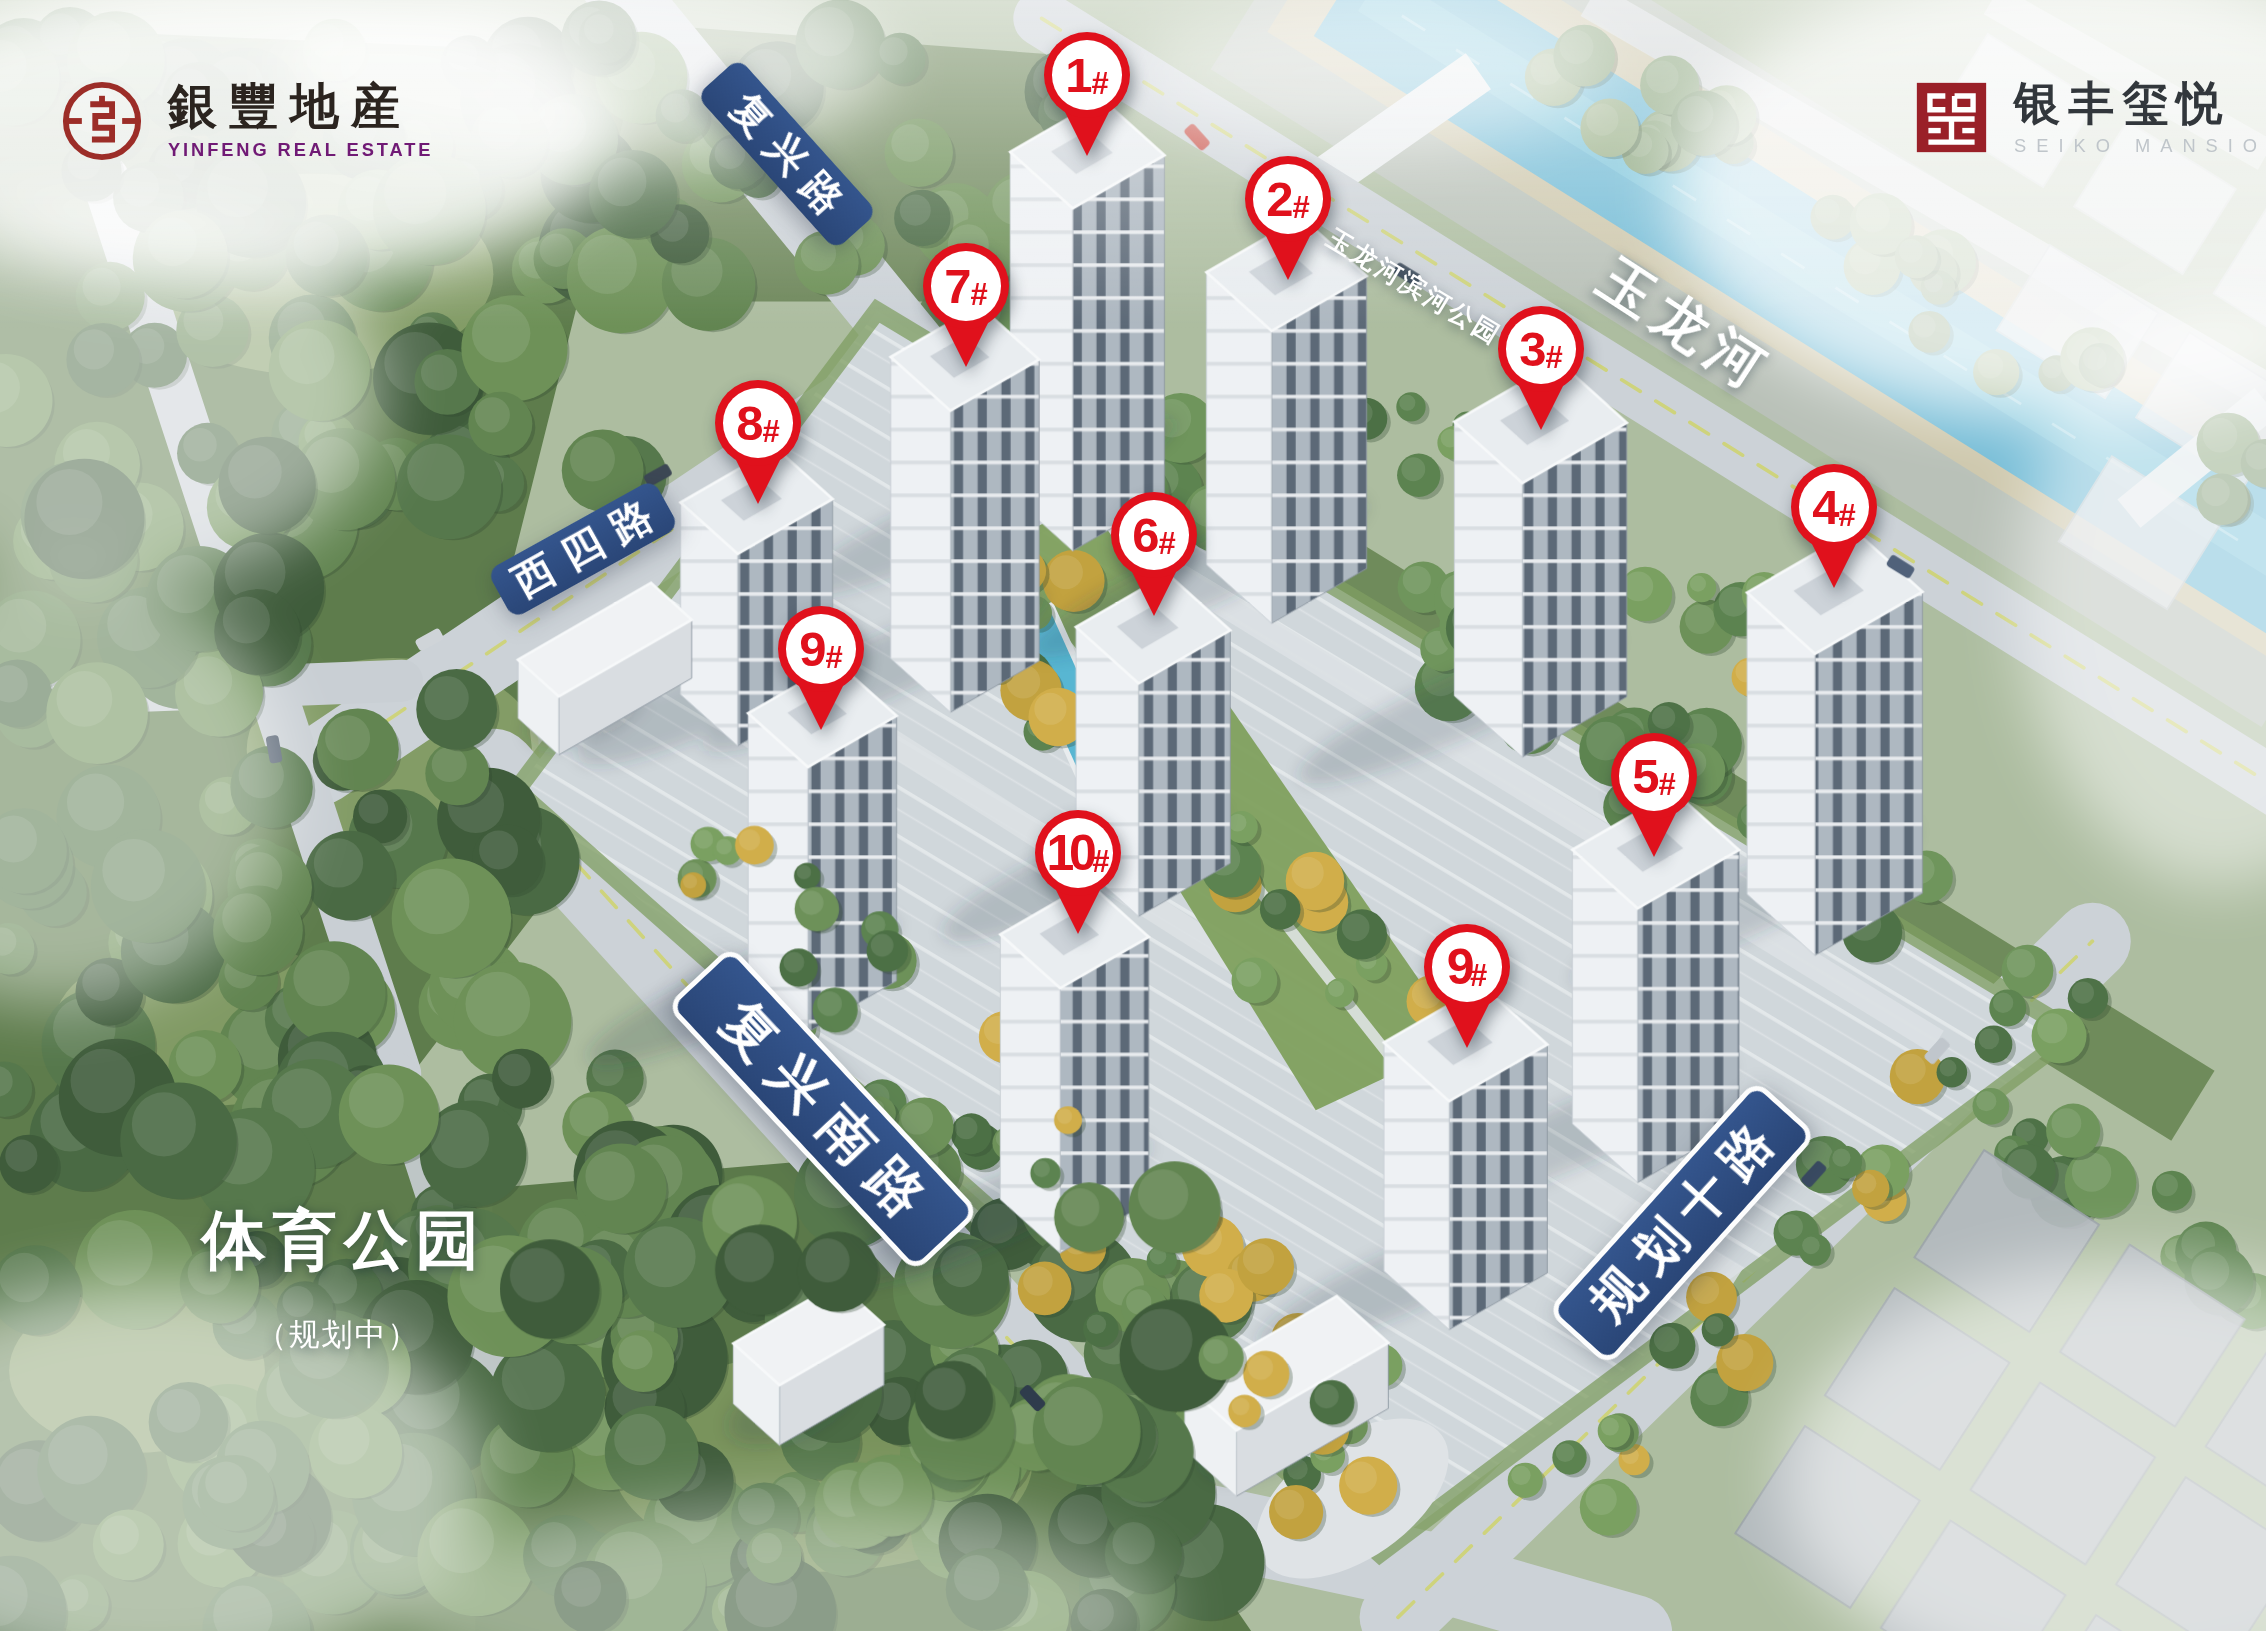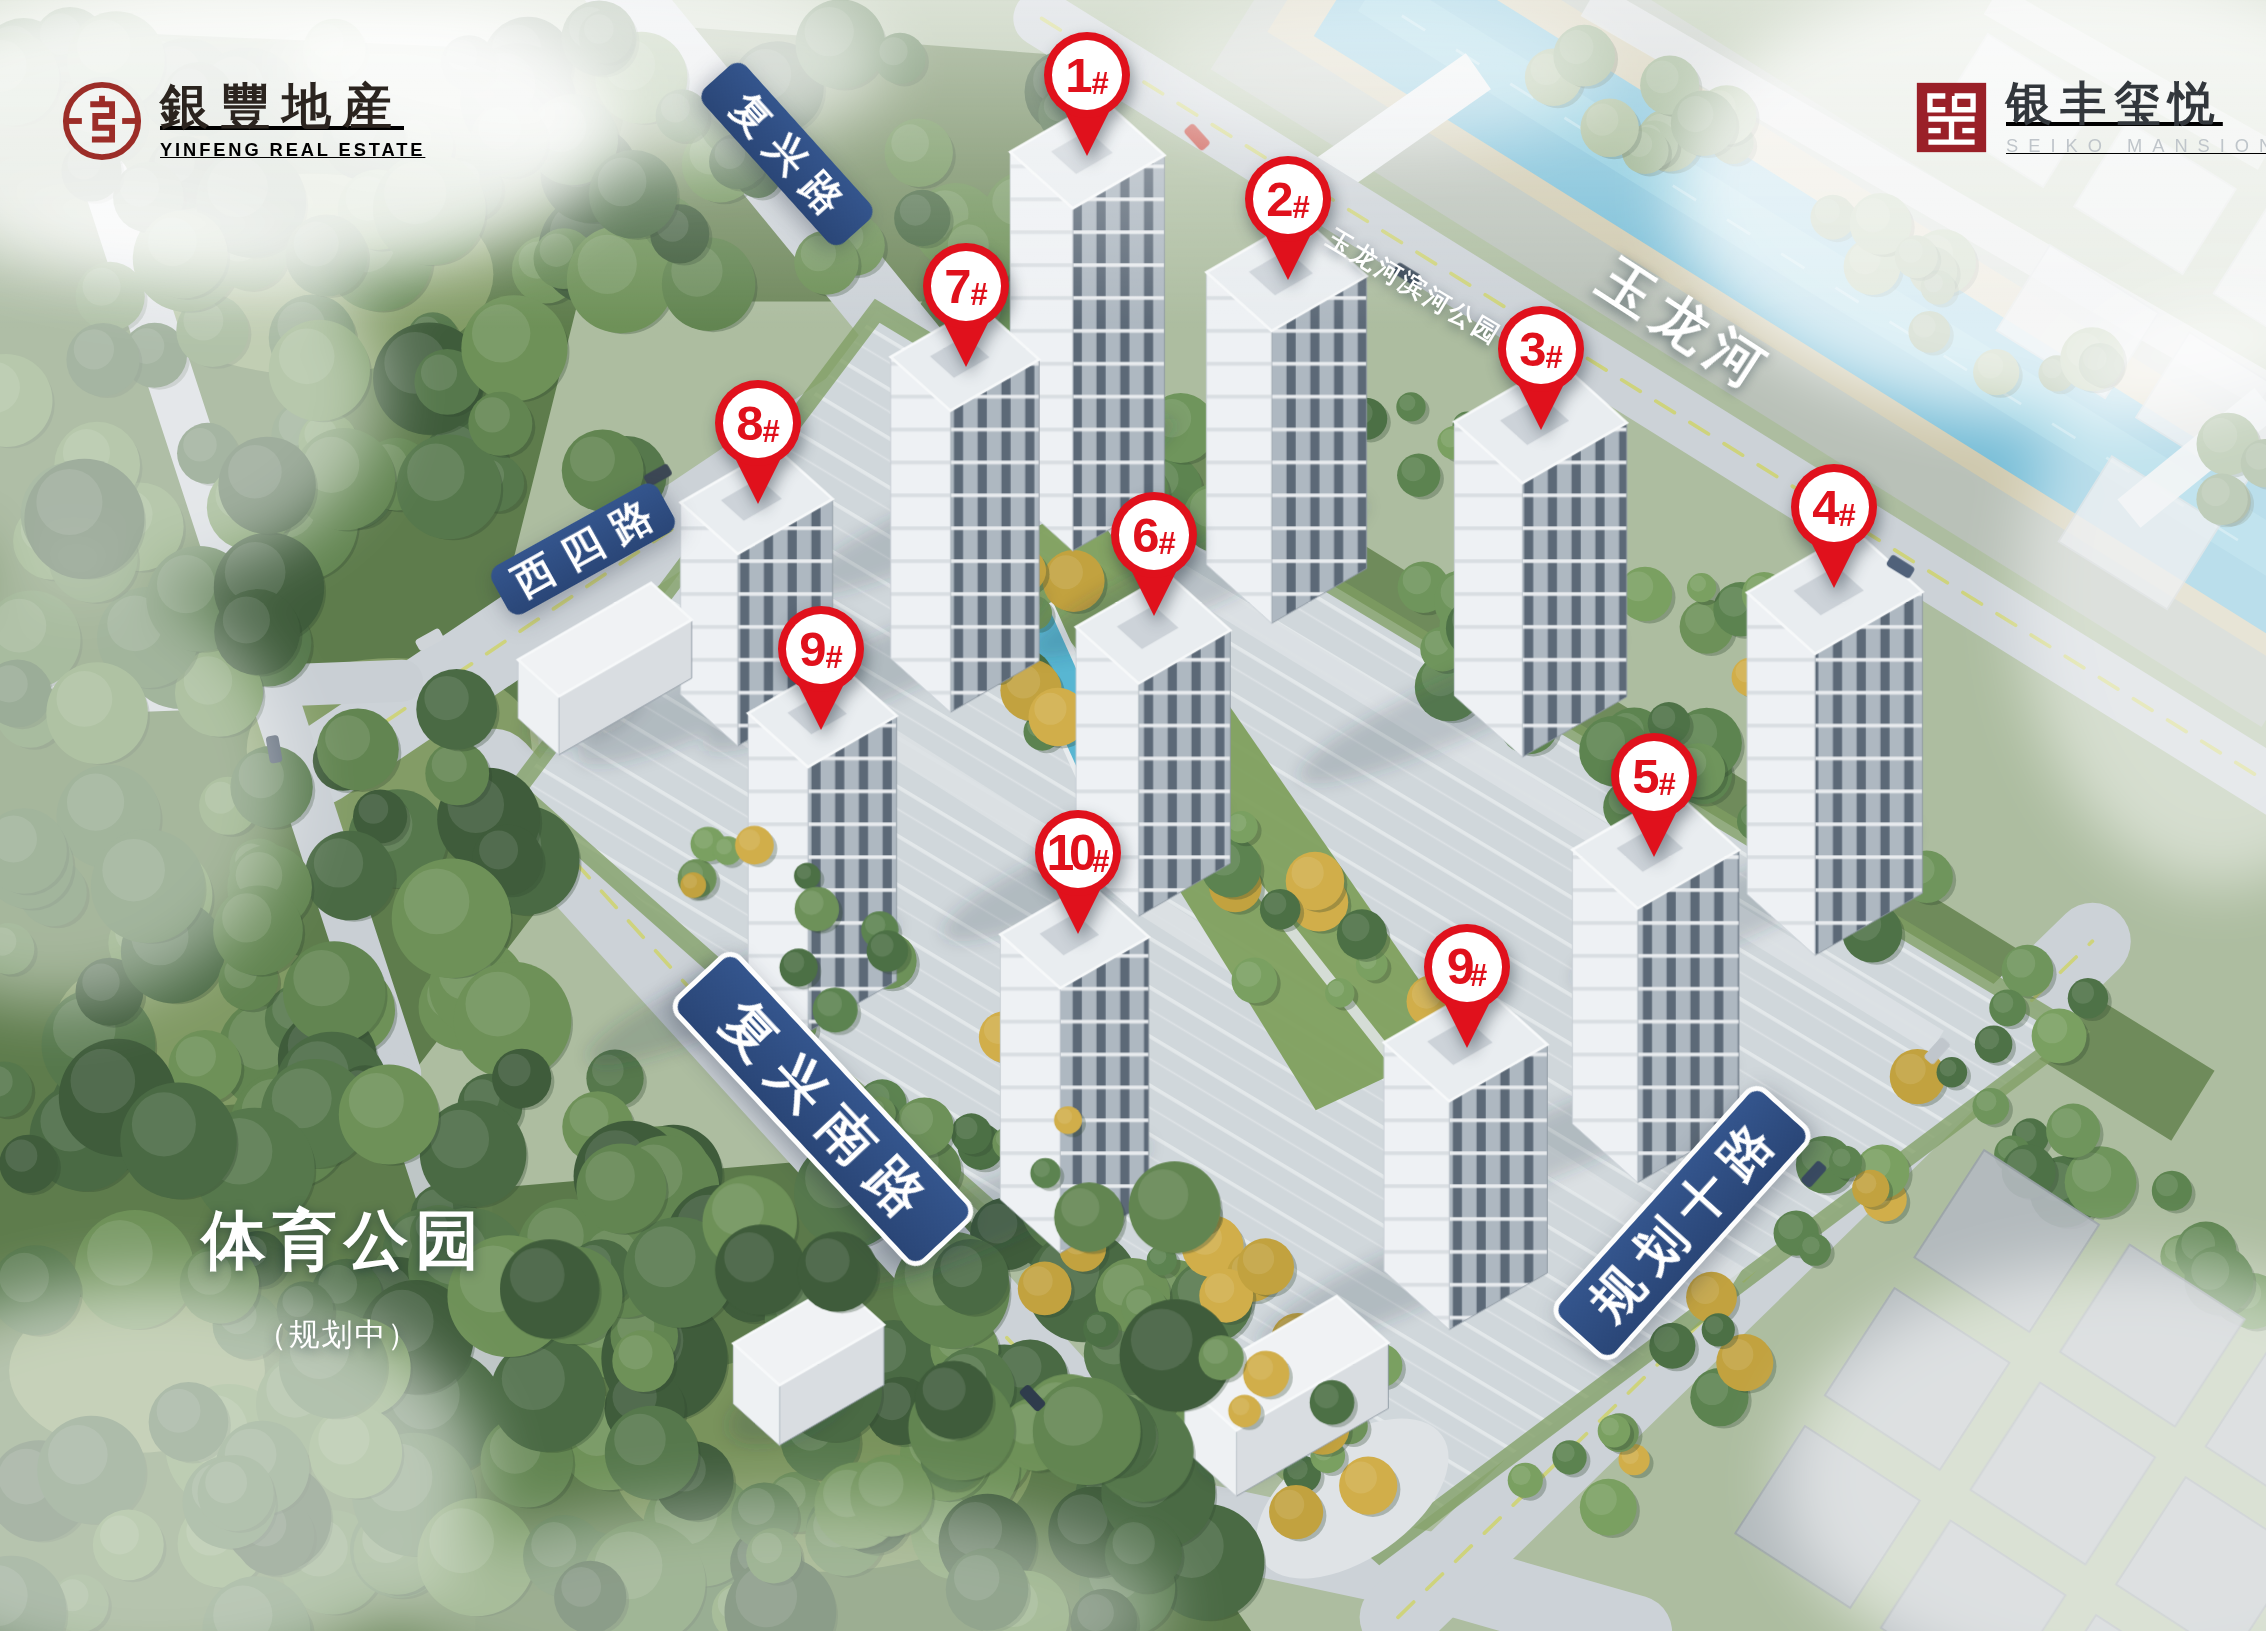--- a/index.html
+++ b/index.html
@@ -2,27 +2,27 @@
 <html lang="zh" style="font-size:14.6px"><head>
 <meta charset="utf-8">
 <style>
   html,body{margin:0;padding:0;background:#9fb398;}
   body{width:2266px;height:1632px;overflow:hidden;
        font-family:"Liberation Sans","DejaVu Sans",sans-serif;}
   #stage{position:relative;width:2266px;height:1632px;overflow:hidden;}
   #scene{position:absolute;inset:0;display:block;}
 
   
-  .logo{position:absolute;display:flex;align-items:center;gap:16px;z-index:40;text-decoration:underline;}
+  .logo{position:absolute;display:flex;align-items:center;gap:24px;z-index:40;}
   .logo-left{left:60px;top:79px;}
   .logo-right{left:1913px;top:79px;}
   .logo svg{display:block;}
   .logo-text{display:flex;flex-direction:column;justify-content:center;}
   .logo-cn{font-size:49px;font-weight:700;color:#2b241f;letter-spacing:12px;line-height:1.05;white-space:nowrap;}
-  .logo-en{font-size:18.3px;font-weight:700;color:#000000;letter-spacing:2.9px;margin-top:7.3px;white-space:nowrap;}
+  .logo-en{font-size:18.3px;font-weight:700;color:#701a75;letter-spacing:2.9px;margin-top:7.3px;white-space:nowrap;}
   .logo-right .logo-cn{color:#32373c;letter-spacing:8.2px;font-size:46px;}
   .logo-right .logo-en{color:#bfc5ca;font-weight:500;letter-spacing:10px;}
 
   
   .road-banner{position:absolute;display:flex;align-items:center;justify-content:center;
     background:linear-gradient(180deg,#34558d 0%,#2a4677 100%);
     color:#fff;font-weight:700;border-radius:12.8px;white-space:nowrap;z-index:20;
     filter:drop-shadow(0 7.3px 11px rgba(15,25,45,.3));}
   .road-banner.bordered{border:5.5px solid #fdfdfd;border-radius:16.4px;}
 

